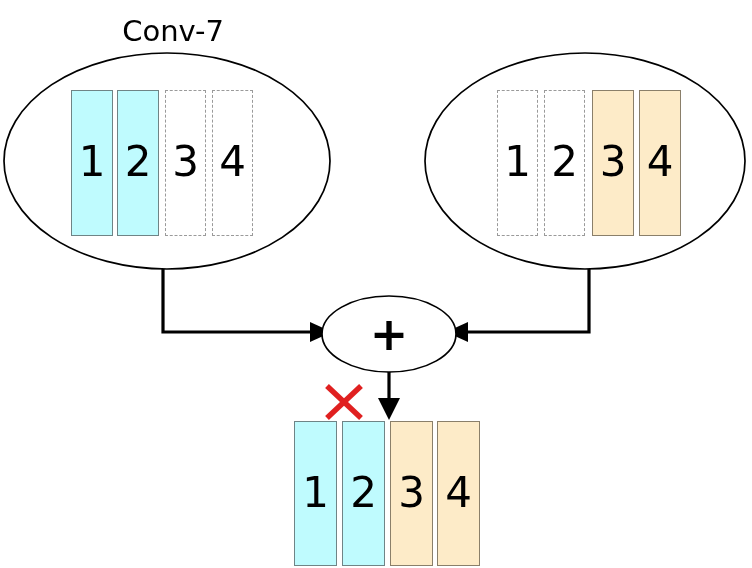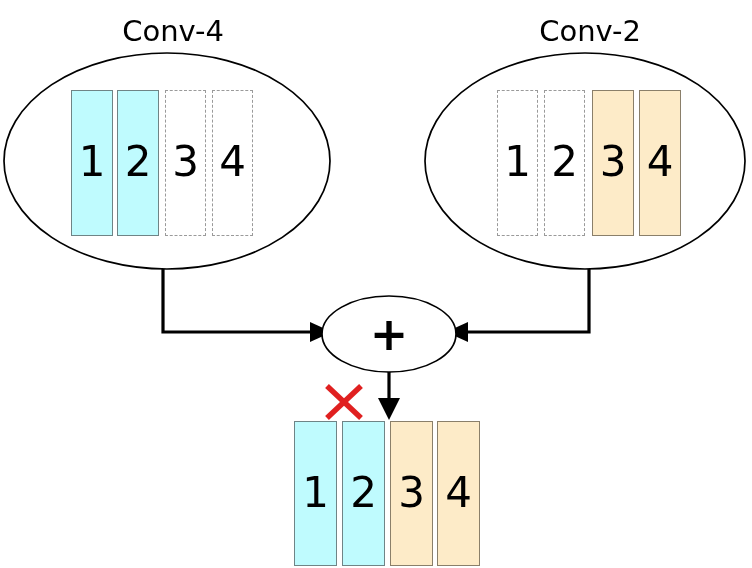--- a/index.html
+++ b/index.html
@@ -100,23 +100,22 @@
 
     <path d="M389,372 L389,400" fill="none" stroke="#000000" stroke-width="3.2"></path>
     <polygon points="378,398 400,398 389,420" fill="#000000"></polygon>
 
     <g>
       <line x1="327" y1="386" x2="361" y2="418" stroke="#e02020" stroke-width="5.5" stroke-linecap="butt"></line>
       <line x1="361" y1="386" x2="327" y2="418" stroke="#e02020" stroke-width="5.5" stroke-linecap="butt"></line>
     </g>
   </svg>
 
-  <div class="grp-title" id="title-conv1">Conv-4</div>
+  <div class="grp-title" id="title-conv1">Conv-7</div>
 
-  <div class="grp-title" id="title-conv2">Conv-2</div>
 
   <div class="bar bar-solid-cyan" style="left:71px; top:90px; width:42px; height:146px;"></div>
   <div class="bar-label" style="left:71px; top:141px; width:42px;">1</div>
 
   <div class="bar bar-solid-cyan" style="left:117px; top:90px; width:42px; height:146px;"></div>
   <div class="bar-label" style="left:117px; top:141px; width:42px;">2</div>
 
   <div class="bar bar-dashed" style="left:165px; top:90px; width:41px; height:146px;"></div>
   <div class="bar-label" style="left:165px; top:141px; width:41px;">3</div>
 

